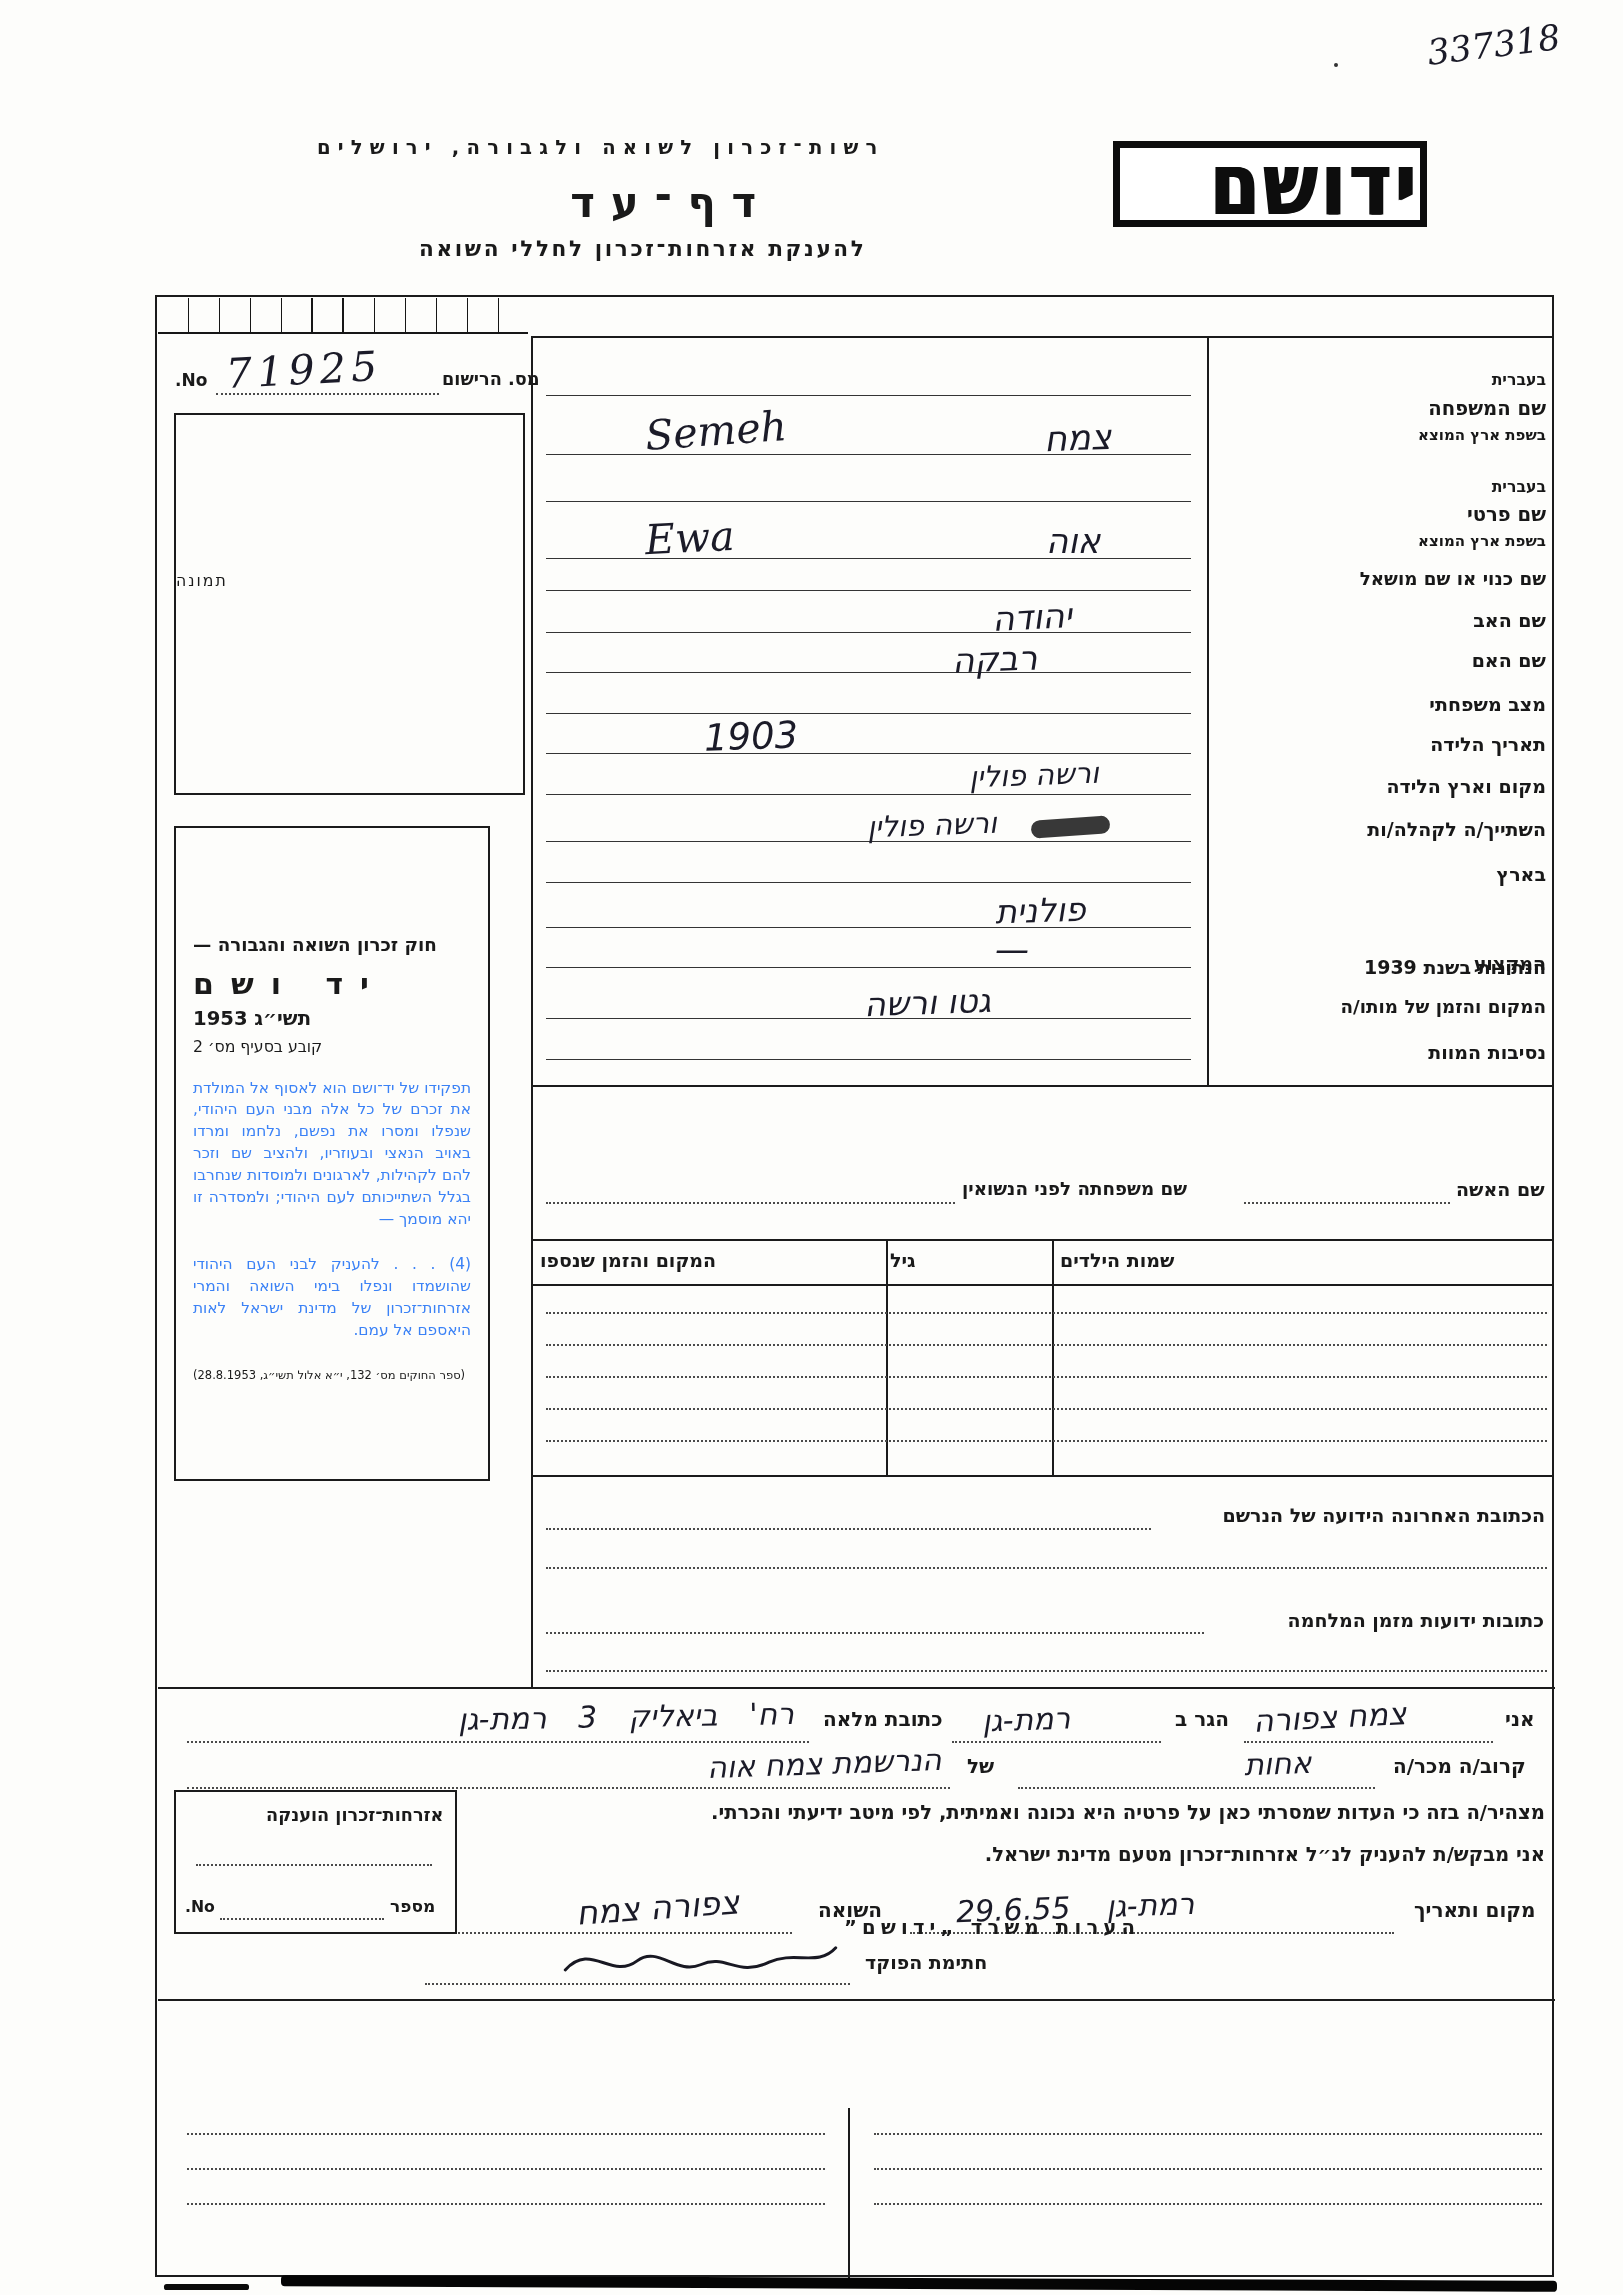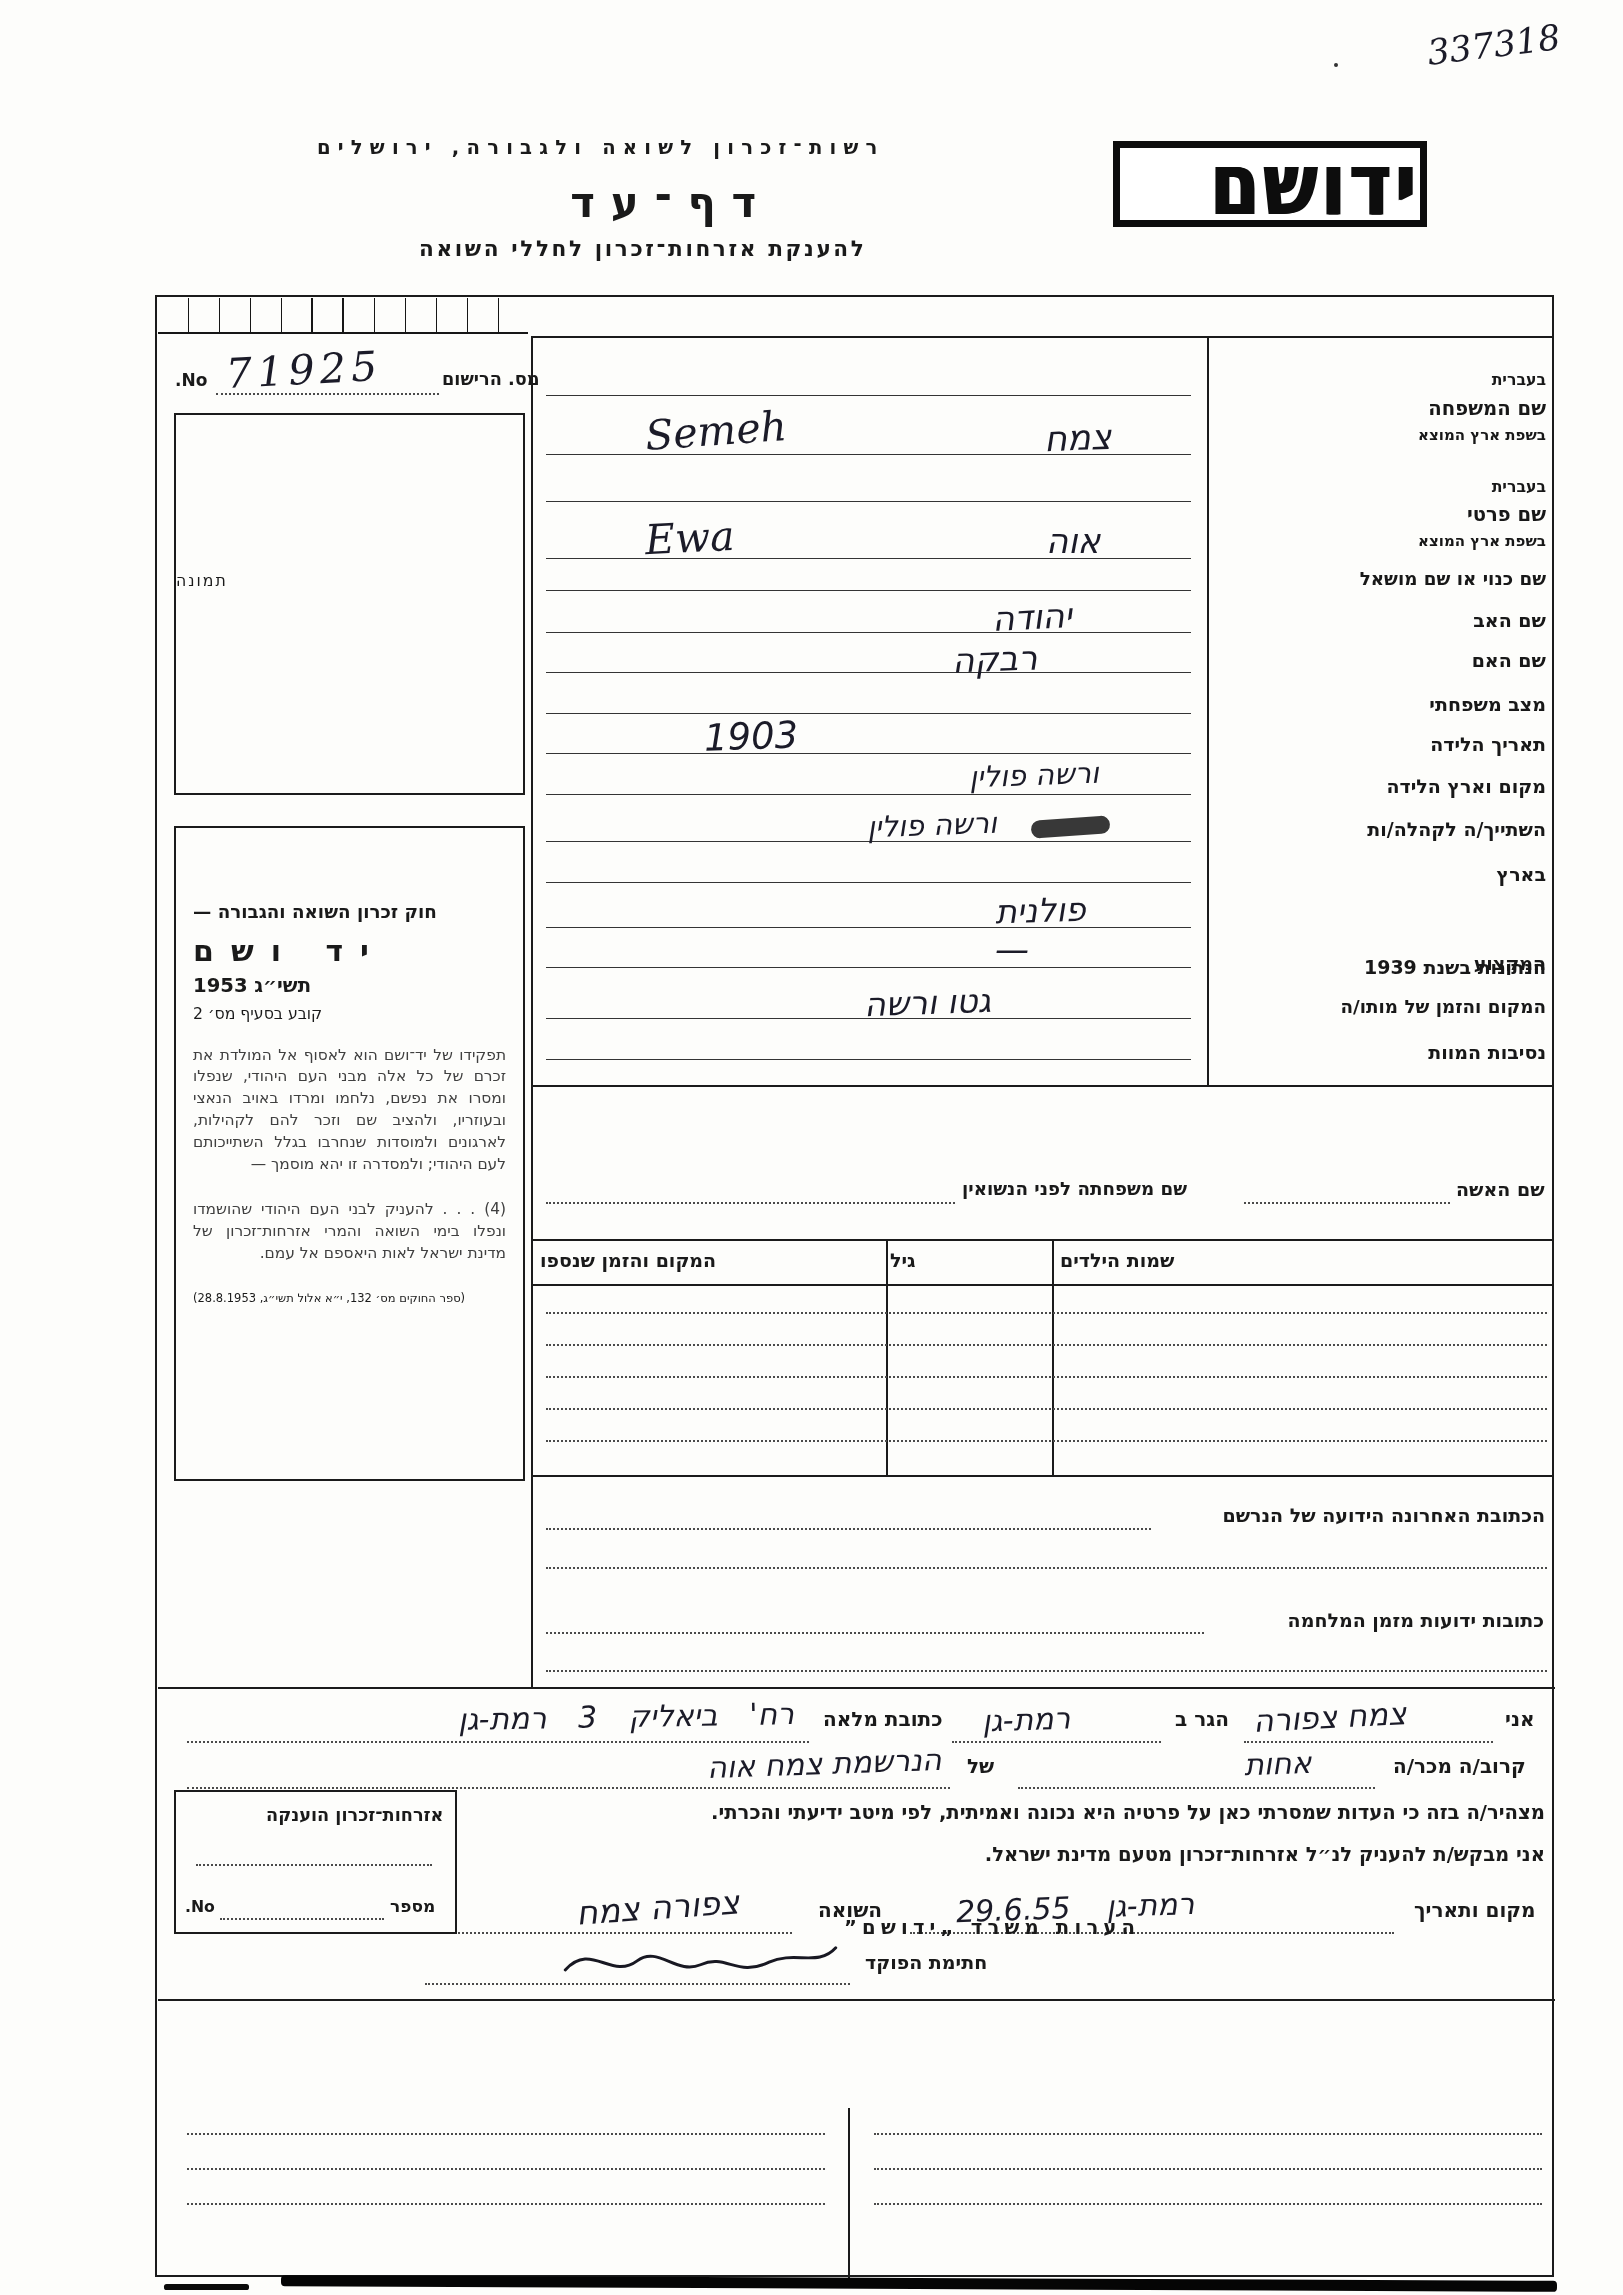--- a/index.html
+++ b/index.html
@@ -21,23 +21,23 @@
   .he{font-family:"DejaVu Sans",sans-serif}
   .la{font-family:"DejaVu Serif",serif}
   .box{position:absolute;border:2px solid #1b1b1b;background:transparent}
   .tickstrip{position:absolute;left:158px;top:298px;width:370px;height:36px;
         border-bottom:2px solid #161616;
         background:repeating-linear-gradient(to right,transparent 0 29.5px,#161616 29.5px 31px)}
   .logo{position:absolute;left:1113px;top:141px;width:314px;height:86px;
         border:7.2px solid #0d0d0d;display:flex;align-items:center;background:#fff}
   .logo span{font-size:71px;font-weight:900;letter-spacing:3.9px;color:#0d0d0d;
         transform:scaleY(1.22);text-shadow:1.3px 0 #0d0d0d,-1.3px 0 #0d0d0d}
-  .lawbox{position:absolute;left:174px;top:826px;width:351px;height:655px;
-        border:2px solid #1b1b1b;padding:73px 17px 0 17px}
-  .lawbox .jp{font-size:15.4px;text-align:justify;line-height:1.42;color:#404040}
+  .lawbox{position:absolute;left:174px;top:826px;width:316px;height:655px;
+        border:2px solid #1b1b1b;padding:106px 17px 0 17px}
+  .lawbox .jp{font-size:15.4px;text-align:justify;line-height:1.42;color:#3b82f6}
   .smudge{position:absolute;background:#1d1d1d;border-radius:9.2px;opacity:.88}
   .speck{position:absolute;background:#333;border-radius:50%}
 </style>
 </head>
 <body>
 
 <div class="page">
 
   <div class="hw la" style="left:1427px;top:25px;font-size:35px;transform:rotate(-7deg)">337318</div>
   <div class="speck" style="left:1334px;top:63px;width:3.9px;height:3.9px"></div>

